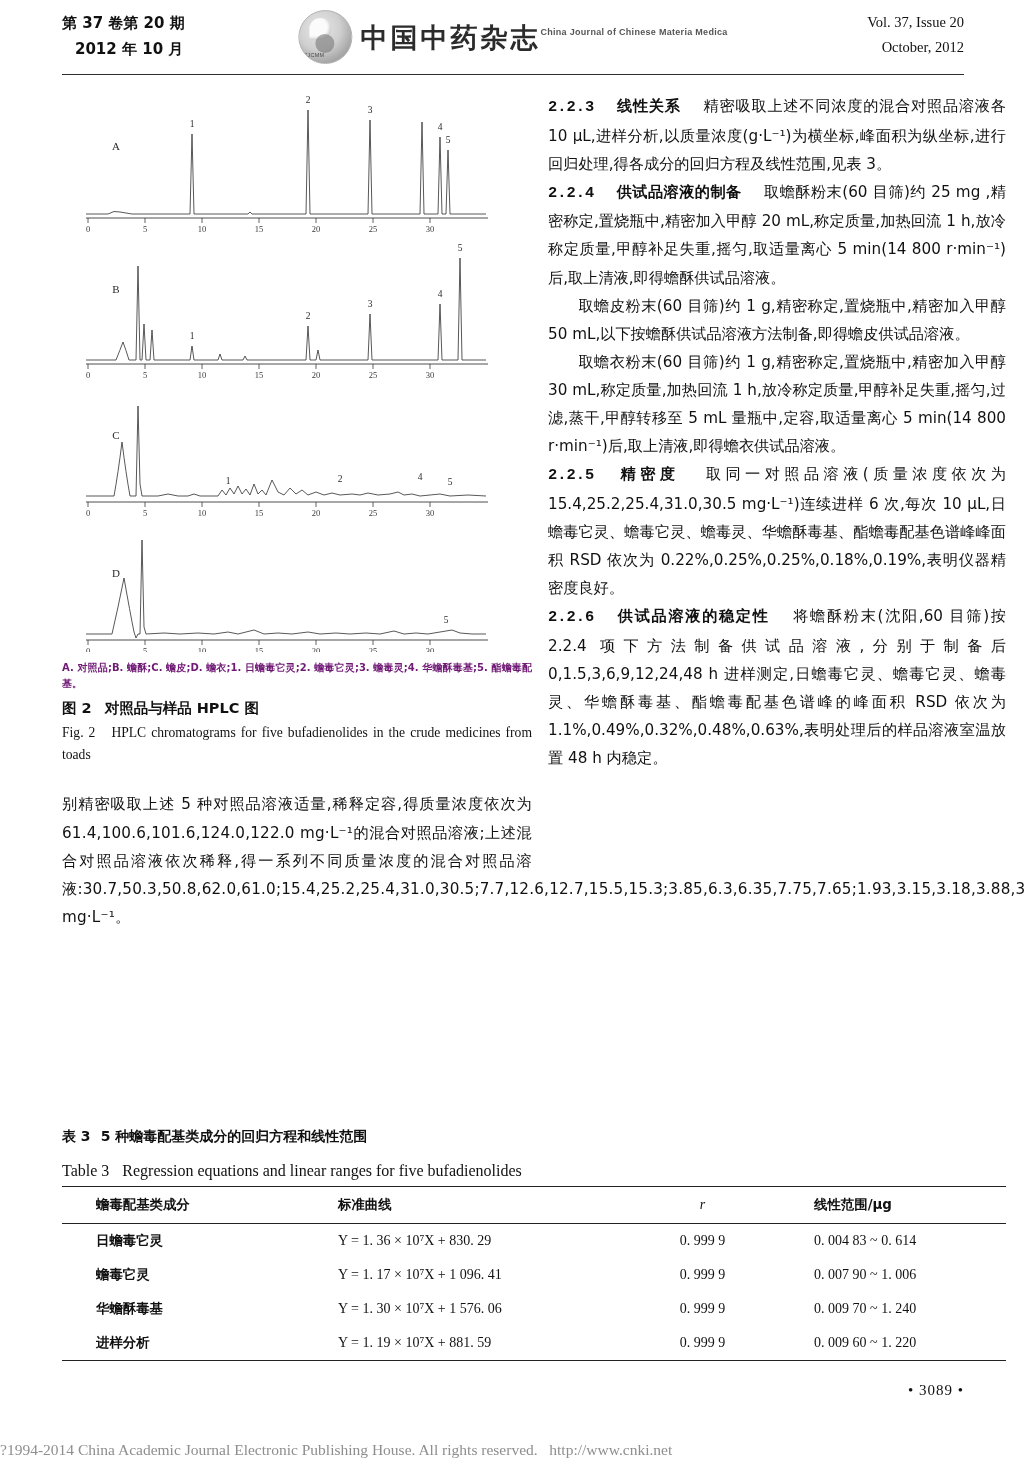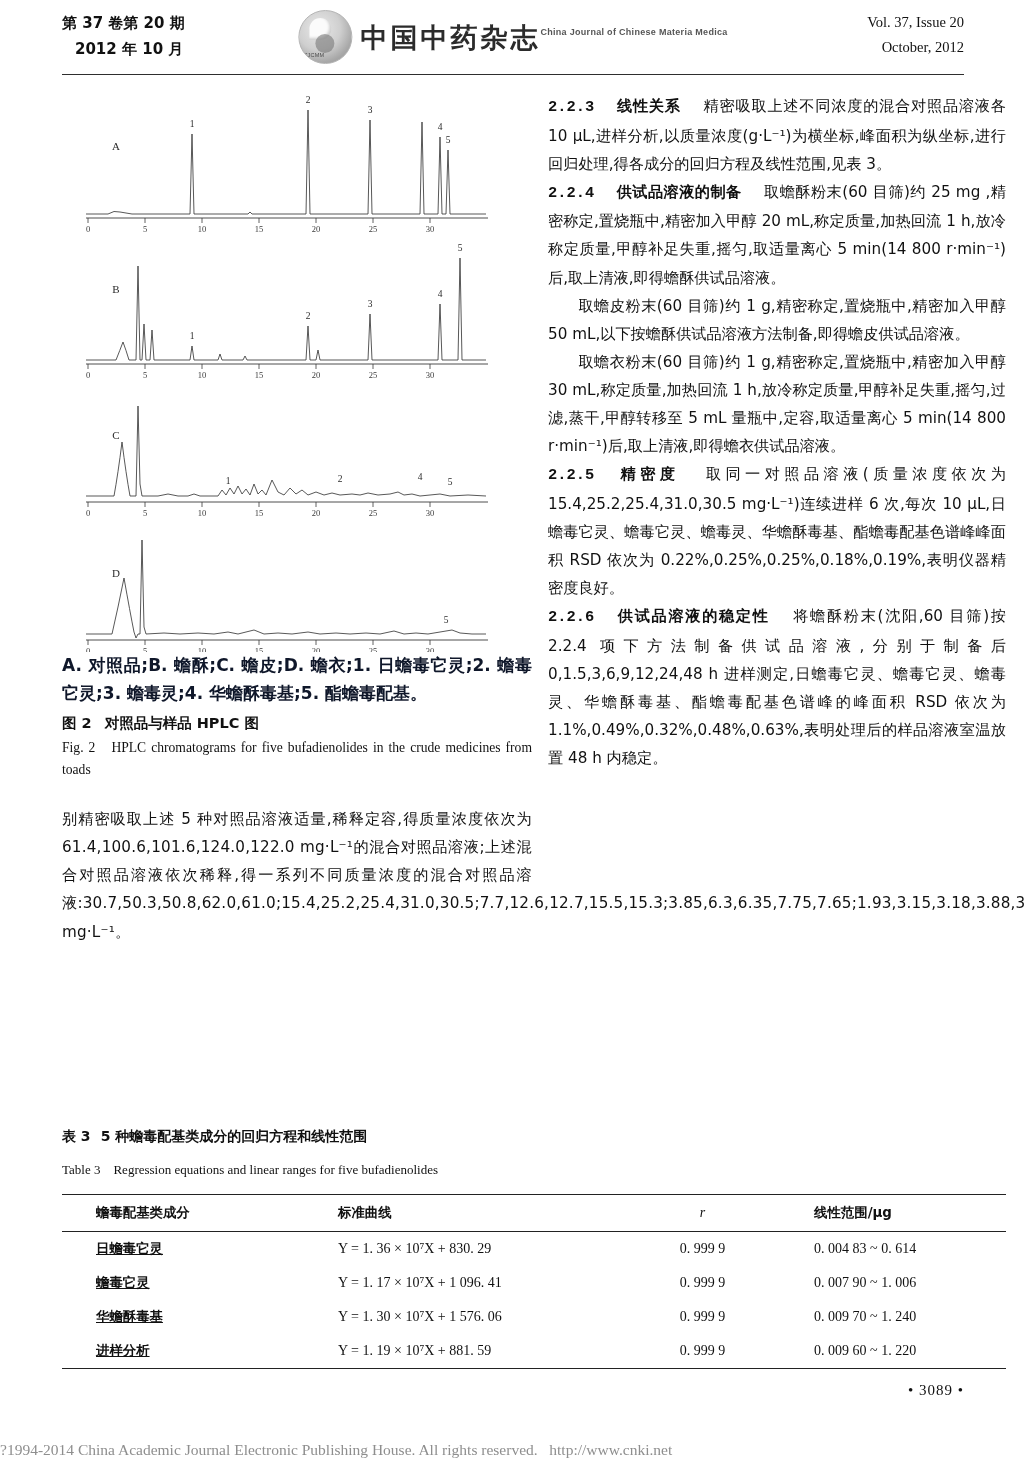--- a/index.html
+++ b/index.html
@@ -143,24 +143,25 @@
     margin: 0 auto 0 6px;
     position: relative;
   }
   .chroma {
     width: 430px;
     display: block;
   }
 
   .fig-legend {
     font-family: "DejaVu Sans", sans-serif;
-    font-size: 17px;
+    font-size: 10px;
     font-weight: bold;
     line-height: 1.62;
-    color: #0f172a;
+    color: #701a75;
+    margin-top: 8px;
     text-align: justify;
   }
   .fig-title-cn {
     font-family: "DejaVu Sans", sans-serif;
     font-size: 14.5px;
     font-weight: bold;
     margin-top: 7px;
     color: #111;
   }
   .fig-title-cn .gap { display: inline-block; width: 13px; }
@@ -208,23 +209,23 @@
   .tbl-title-cn {
     font-family: "DejaVu Sans", sans-serif;
     font-weight: bold;
     font-size: 14px;
     color: #111;
     margin-bottom: 16px;
   }
   .tbl-title-cn .gap { display: inline-block; width: 10px; }
   .tbl-title-en {
     font-family: "Liberation Serif", serif;
-    font-size: 13px;
-    color: #111;
-    margin-bottom: 16px;
+    font-size: 16px;
+    color: #111;
+    margin-bottom: 6px;
   }
   .tbl-title-en .gap { display: inline-block; width: 13px; }
   table.reg {
     width: 944px;
     border-collapse: collapse;
     font-size: 13.4px;
   }
   table.reg thead th {
     font-family: "DejaVu Sans", sans-serif;
     font-weight: bold;
@@ -241,21 +242,20 @@
   table.reg tbody td {
     padding: 8px 4px;
     color: #111;
     font-family: "Liberation Serif", serif;
     font-size: 14px;
   }
   table.reg tbody td.cn {
     font-family: "DejaVu Sans", sans-serif;
     font-weight: bold;
     font-size: 13.4px;
-    text-decoration: underline;
   }
   .c1 { width: 250px; text-align: left; padding-left: 34px !important; }
   .c2 { width: 290px; text-align: left; padding-left: 20px !important; }
   .c3 { width: 190px; text-align: center; }
   .c4 { width: 214px; text-align: left; padding-left: 24px !important; }
   .rule-top    { border-top: 1.7px solid #222; border-bottom: 0.9px solid #222; }
   .rule-mid td { border-top: 0.9px solid #222; }
   .rule-bot td { border-bottom: 1.7px solid #222; }
   .eq { font-family: "Liberation Serif", serif; font-size: 14px; white-space: nowrap; }
 

